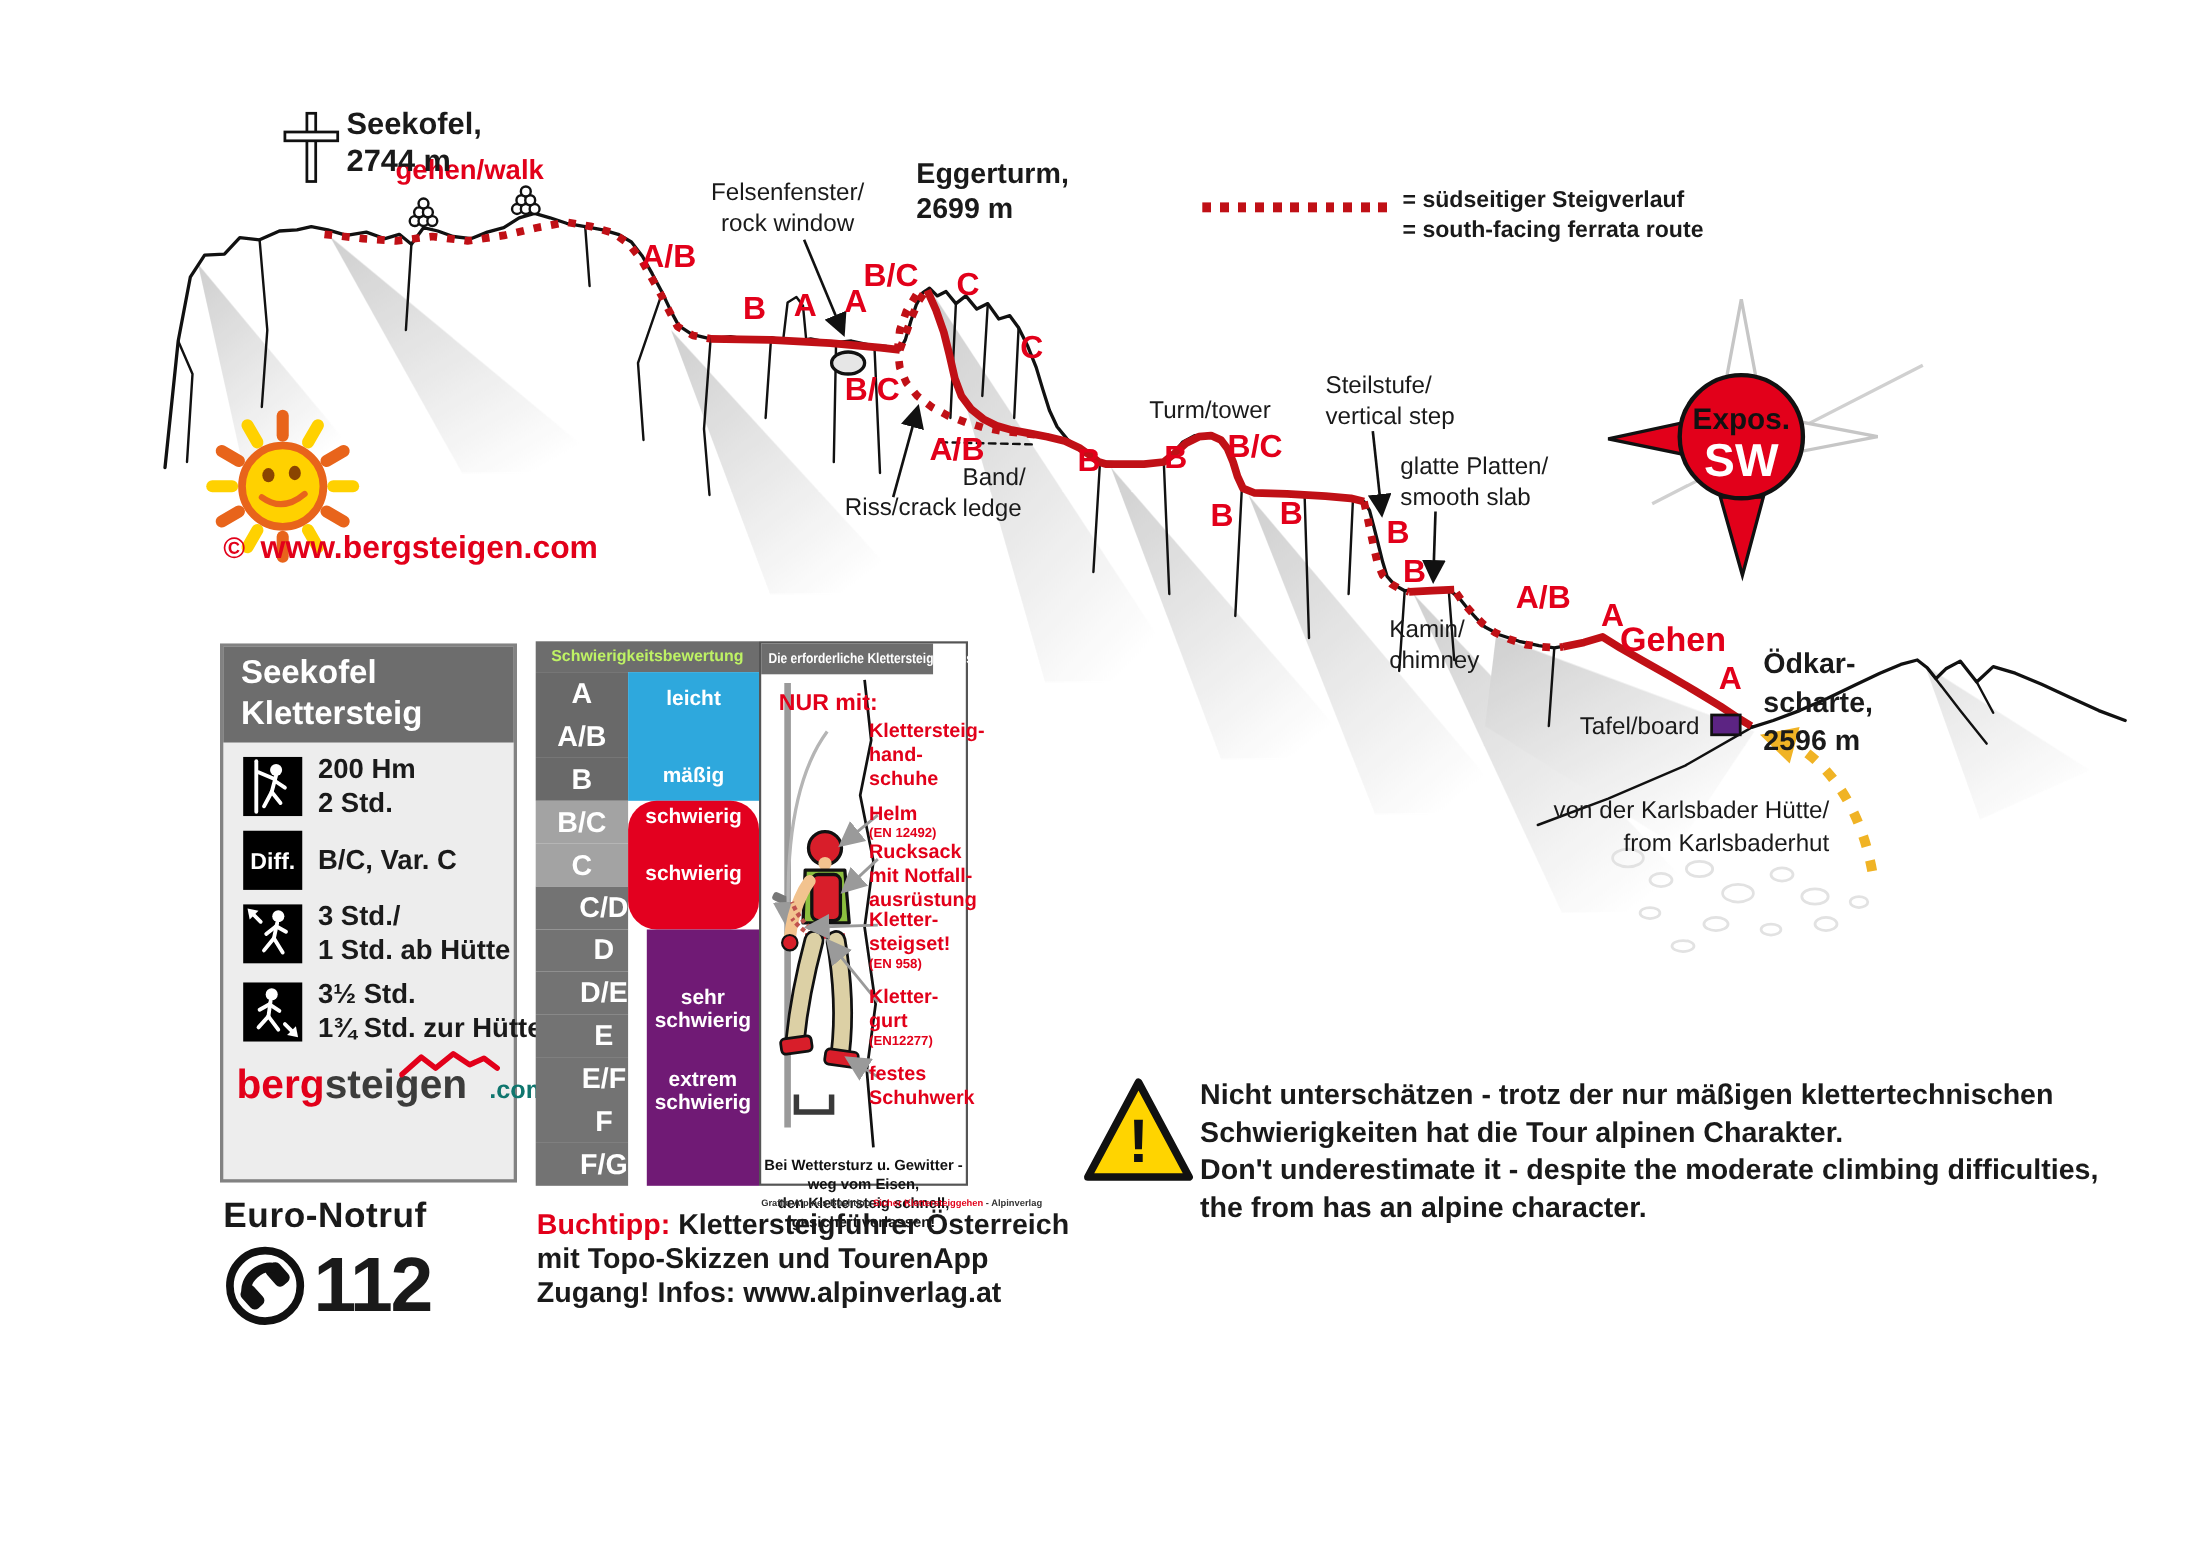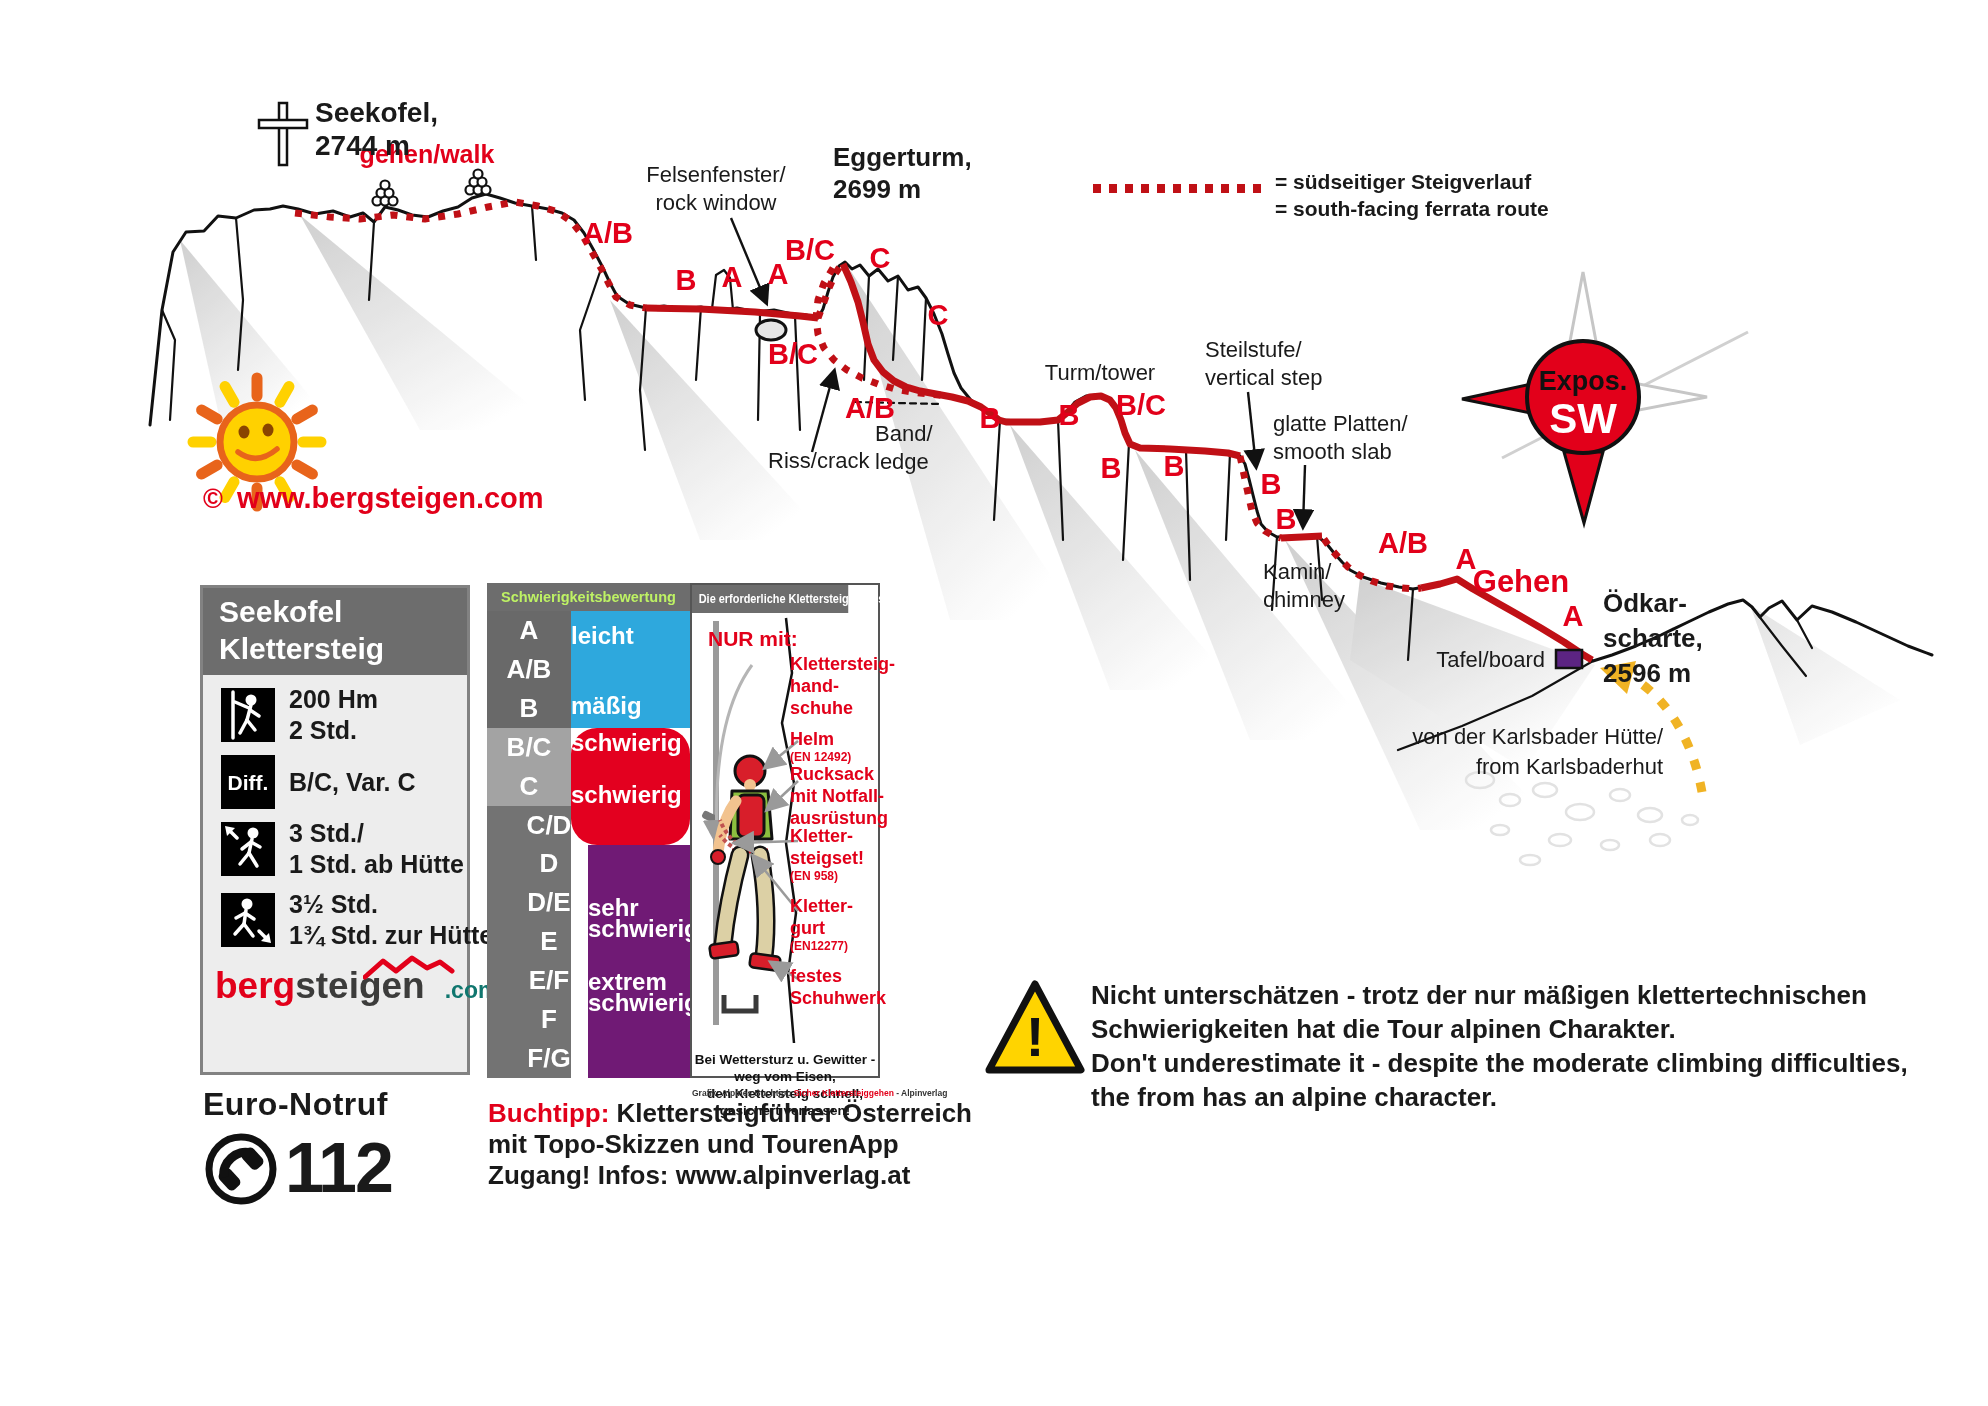--- a/index.html
+++ b/index.html
@@ -48,21 +48,21 @@
   
   #scale{position:absolute;left:487px;top:583px;width:203px;height:495px;box-sizing:border-box;}
   #scale .hd{height:28px;background:#6d6d6d;color:#bef264;font-size:14.5px;font-weight:bold;text-align:center;line-height:28px;white-space:nowrap;}
   #scale .body{display:flex;height:467px;}
   #scale .gcol{width:84px;display:flex;flex-direction:column;}
   #scale .gcell{flex:1;color:#fff;font-size:26px;font-weight:bold;display:flex;align-items:center;justify-content:center;background:#696969;}
   #scale .gcell.hl{background:#a3a3a3;}
   #scale .gcell.lo{background:#737373;padding-left:40px;}
   #scale .bcol{flex:1;display:flex;flex-direction:column;}
   #scale .band{position:relative;}
-  #scale .band .blab{position:absolute;left:0;width:100%;text-align:left;color:#fff;font-weight:bold;font-size:24px;line-height:21px;}
+  #scale .band .blab{position:absolute;left:0;width:100%;text-align:center;color:#fff;font-weight:bold;font-size:19px;line-height:21px;}
 
   
   #equip{position:absolute;left:690px;top:583px;width:190px;height:495px;box-sizing:border-box;
      background:#fff;border:2px solid #555;}
   #equip .hd{height:28px;background:#6d6d6d;color:#fff;font-size:13px;font-weight:bold;line-height:28px;white-space:nowrap;
      transform:scaleX(0.84);transform-origin:left center;padding-left:8px;}
   #equip .body{position:relative;height:463px;}
   #equip .nurmit{position:absolute;left:16px;top:14px;color:#e2001a;font-size:21px;font-weight:bold;}
   .eq-item{position:absolute;left:98px;color:#e2001a;font-weight:bold;font-size:18px;line-height:22px;white-space:nowrap;}
   .eq-item .sub{font-weight:bold;font-size:12px;line-height:14px;}

